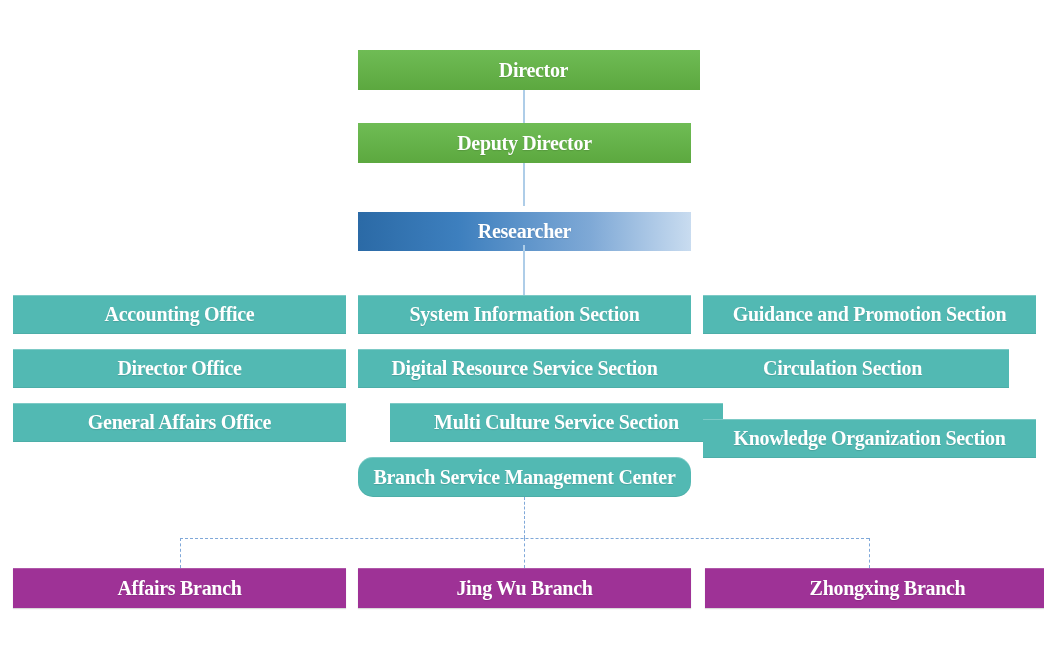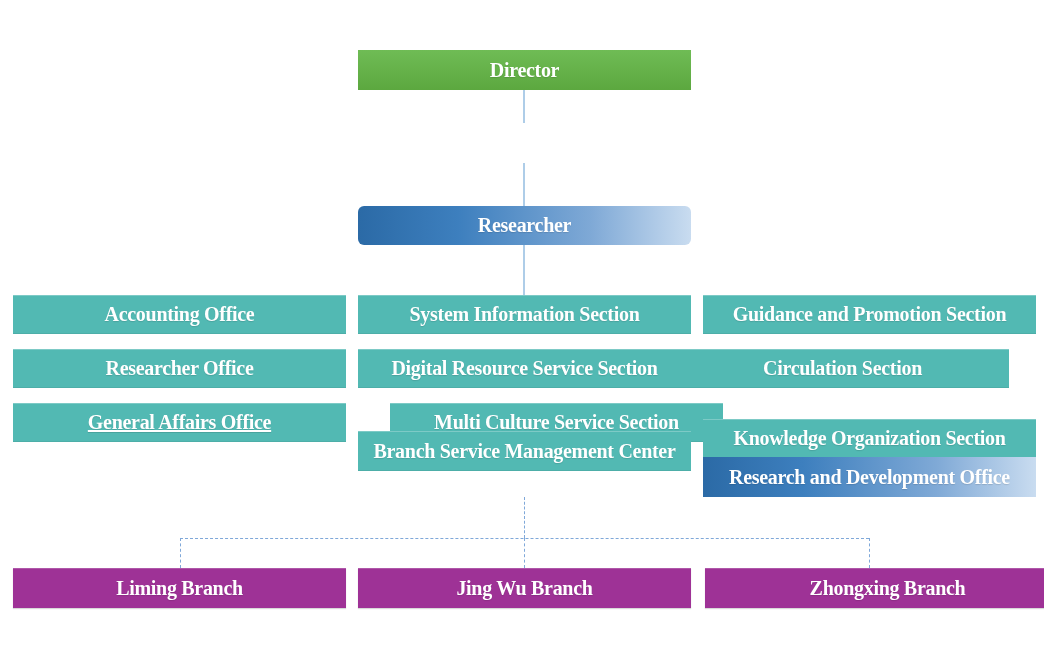--- a/index.html
+++ b/index.html
@@ -58,43 +58,43 @@
     position: absolute;
     height: 0;
     border-top: 1px dashed var(--connector-dashed, #7FA8D9);
   }
 </style>
 </head>
 <body>
 
 <div class="canvas">
 
-  <div class="node green h40" style="left:358px; top:50px;">Director</div>
+  <div class="node green h40" style="left:358px; top:50px;padding-left:9px;">Director</div>
   <div class="vline-solid" style="left:523px; top:90px; height:33px;"></div>
+  <div class="node green h40" style="left:358px; top:123px;">Deputy Director</div>
   <div class="vline-solid" style="left:523px; top:163px; height:43px;"></div>
-  <div class="node bluegrad" style="left:358px; top:206px;border-radius:6px;">Researcher</div>
+  <div class="node bluegrad" style="left:358px; top:212px;">Researcher</div>
   <div class="vline-solid" style="left:523px; top:245px; height:50px;"></div>
 
   <div class="node teal" style="left:13px; top:295px;font-family:Liberation Serif, serif;">Accounting Office</div>
-  <div class="node teal" style="left:13px; top:349px;">Researcher Office</div>
-  <div class="node teal" style="left:13px; top:403px;text-decoration:underline;">General Affairs Office</div>
+  <div class="node teal" style="left:13px; top:349px;">Director Office</div>
+  <div class="node teal" style="left:13px; top:403px;">General Affairs Office</div>
 
   <div class="node teal" style="left:358px; top:295px;">System Information Section</div>
   <div class="node teal" style="left:358px; top:349px;">Digital Resource Service Section</div>
   <div class="node teal" style="left:358px; top:403px;margin-left:32px;">Multi Culture Service Section</div>
-  <div class="node teal h40" style="left:358px; top:431px;">Branch Service Management Center</div>
+  <div class="node teal h40" style="left:358px; top:457px;border-radius:15px;">Branch Service Management Center</div>
 
   <div class="node teal" style="left:703px; top:295px;text-align:center;">Guidance and Promotion Section</div>
   <div class="node teal" style="left:676px; top:349px;">Circulation Section</div>
   <div class="node teal" style="left:703px; top:403px;margin-top:16px;">Knowledge Organization Section</div>
-  <div class="node bluegrad h40" style="left:703px; top:457px;">Research and Development Office</div>
 
   <div class="vline-dashed" style="left:524px; top:497px; height:41px;"></div>
   <div class="hline-dashed" style="left:180px; top:538px; width:689px;"></div>
   <div class="vline-dashed" style="left:180px; top:538px; height:30px;"></div>
   <div class="vline-dashed" style="left:524px; top:538px; height:30px;"></div>
   <div class="vline-dashed" style="left:869px; top:538px; height:30px;"></div>
 
-  <div class="node purple h40" style="left:13px; top:568px;">Liming Branch</div>
+  <div class="node purple h40" style="left:13px; top:568px;">Affairs Branch</div>
   <div class="node purple h40" style="left:358px; top:568px;">Jing Wu Branch</div>
   <div class="node purple h40" style="left:705px; top:568px;padding-left:16px;">Zhongxing Branch</div>
 
 </div>
 
 </body></html>

